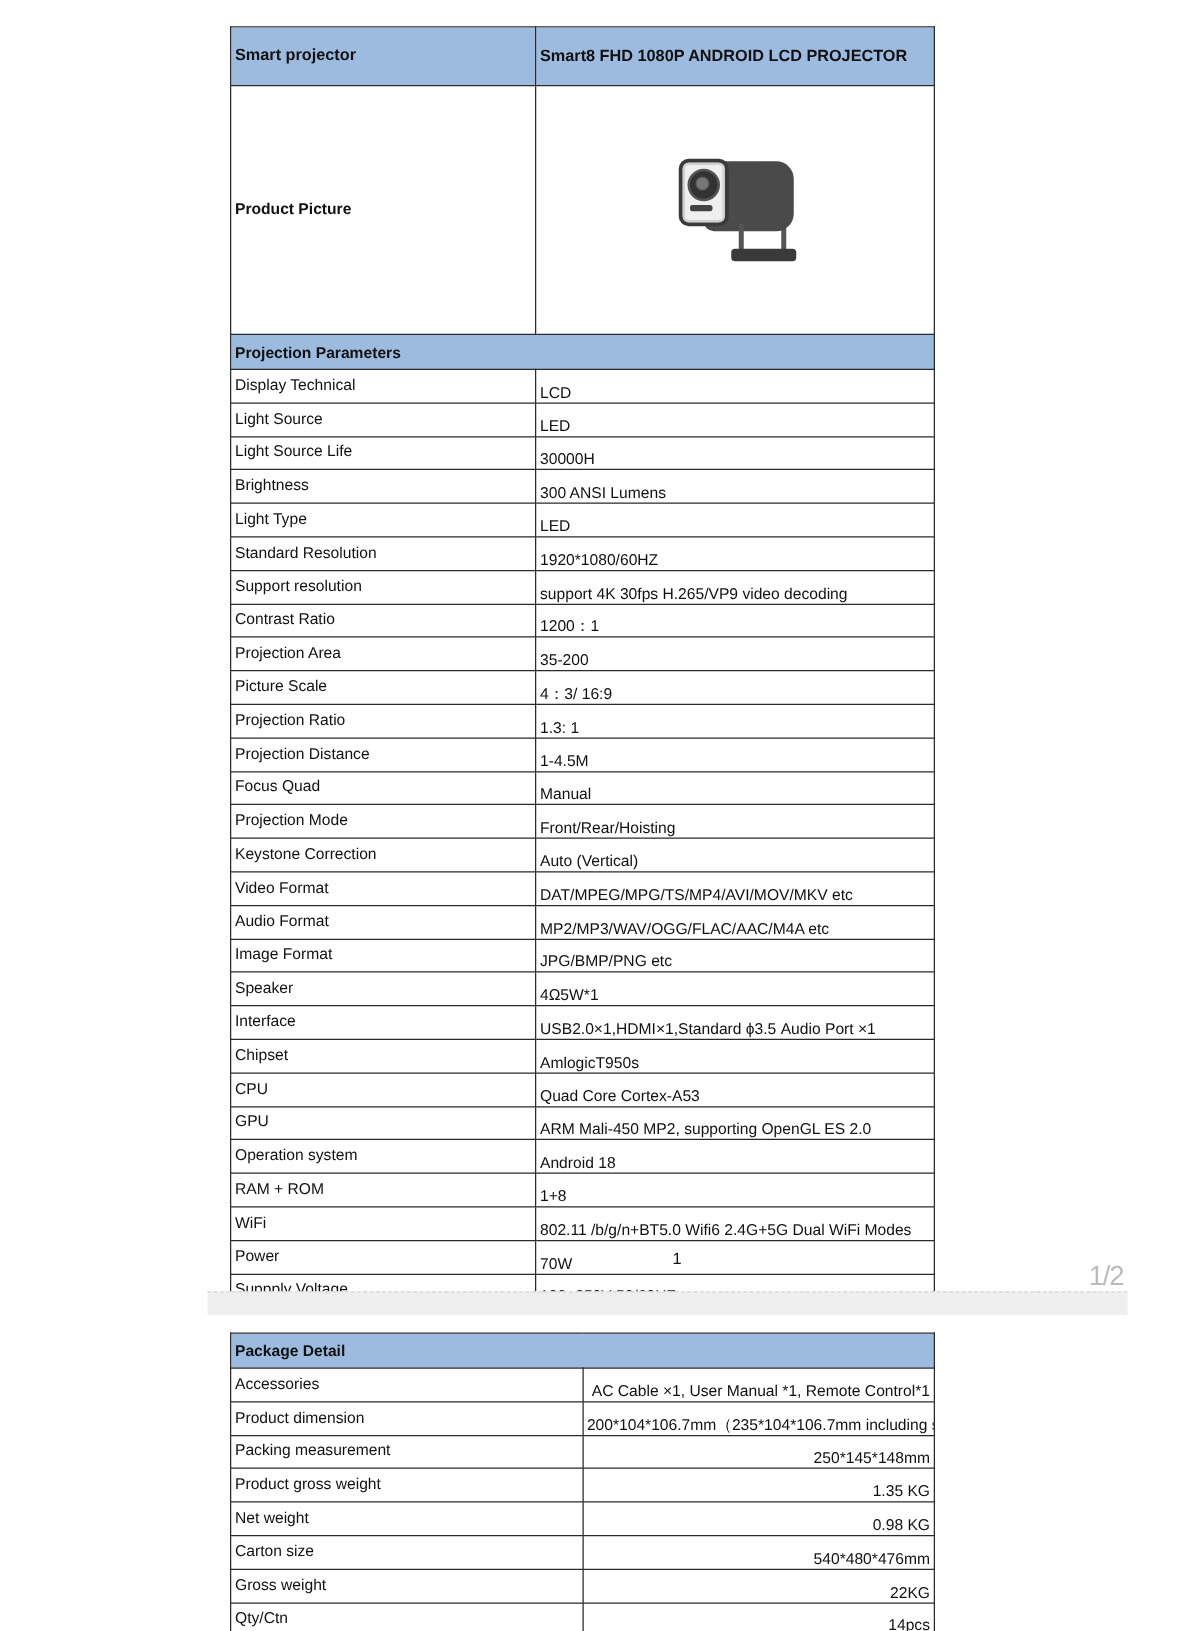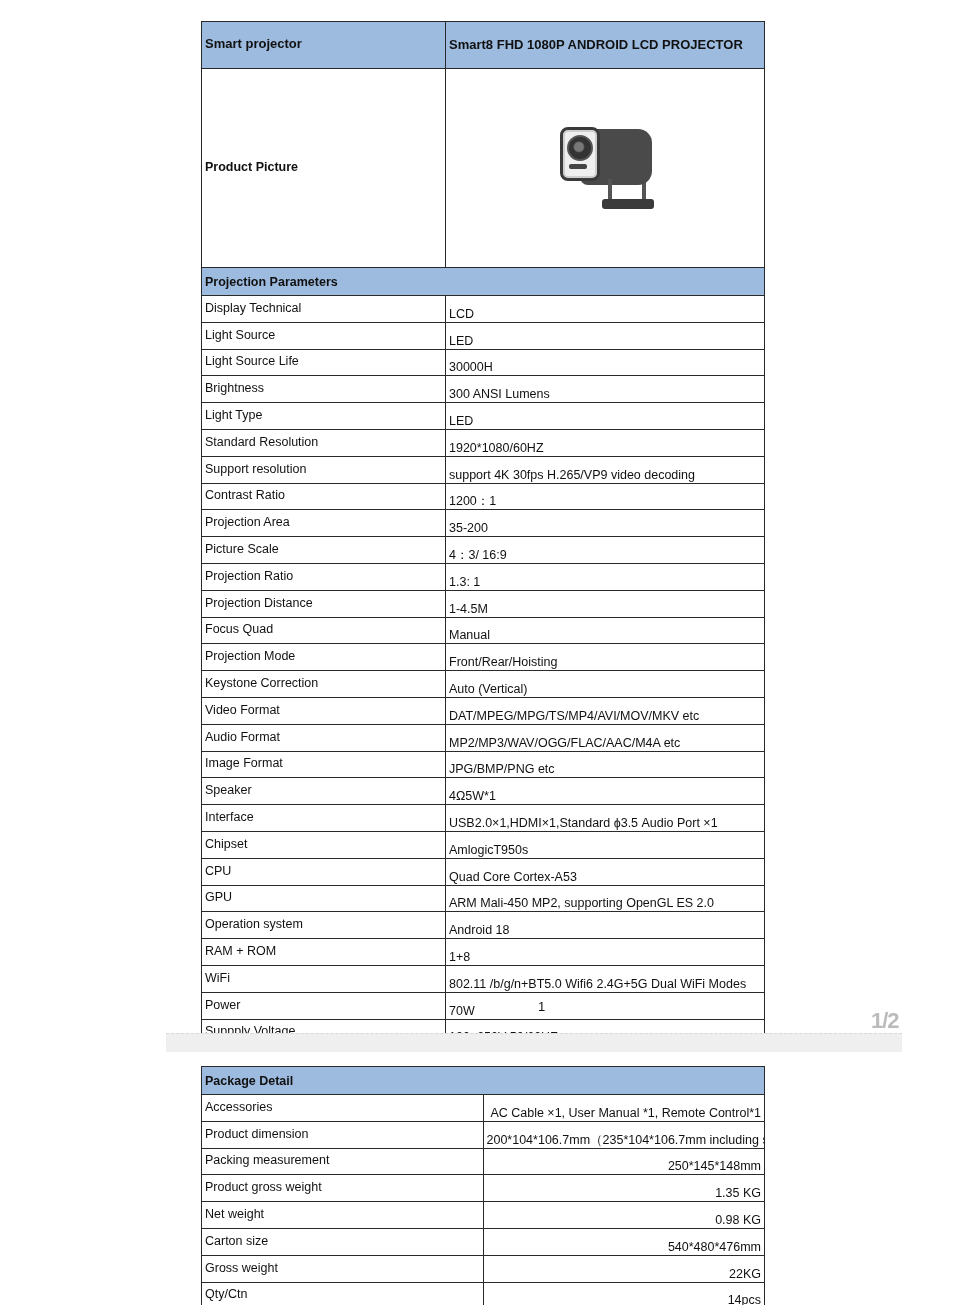--- a/index.html
+++ b/index.html
@@ -1,35 +1,35 @@
 <!DOCTYPE html>
 <html><head>
 <meta charset="utf-8">
 <style>
   html, body { margin: 0; padding: 0; background: #ffffff; }
   body { width: 957px; height: 1305px; position: relative; overflow: hidden;
          font-family: "Liberation Sans", "DejaVu Sans", sans-serif; color: #111; }
 
-  .sheet { position: absolute; left: 201px; width: 564px; border-collapse: collapse; table-layout: fixed; }
+  .sheet { position: absolute; left: 184px; width: 564px; border-collapse: collapse; table-layout: fixed; }
   .sheet td { border: 1.5px solid #2a2a2a; padding: 0 3px; font-size: 12.5px; height: 23.8px;
               line-height: 14px; vertical-align: bottom; white-space: nowrap; overflow: hidden; }
   .sheet td.lbl { width: 237px; vertical-align: middle; padding-bottom: 2px; }
   .sheet td.val { padding-bottom: 1px; }
   .hdr td { background: #9dbbdf; font-weight: bold; }
   .hdr-title td { height: 44px; vertical-align: middle; font-size: 13px; }
   .section td { background: #9dbbdf; font-weight: bold; text-align: left; vertical-align: middle; height: 27px; font-size: 12.5px; }
   .pic-row td { height: 196px; vertical-align: middle; }
   .pic-row td.lbl { font-weight: bold; }
 
   #tbl1 { top: 21px; }
   #tbl2 { top: 1066px; }
   #tbl2 td.val { max-width: 320px; text-align: right; }
 
   .page-num { position: absolute; left: 538px; top: 999px; font-size: 13px; }
-  .page-indicator { position: absolute; left: 871px; top: 1008px; font-size: 22px; color: #bbbbbb; letter-spacing: -1px; font-weight: bold; }
+  .page-indicator { position: absolute; left: 871px; top: 1008px; font-size: 22px; color: #bbbbbb; letter-spacing: -1px; }
   .page-sep { position: absolute; left: 166px; top: 1033px; width: 736px; height: 18px;
               background: #efefef; border-top: 1px dashed #d8d8d8; }
 
   
   .projector { position: relative; width: 110px; height: 90px; margin: 0 auto; }
   .proj-body { position: absolute; left: 30px; top: 6px; width: 72px; height: 56px; background: #4a4a4a;
                border-radius: 8px 14px 14px 8px; }
   .proj-face { position: absolute; left: 10px; top: 4px; width: 34px; height: 48px; background: #efefef;
                border: 3px solid #3a3a3a; border-radius: 8px; box-shadow: inset 0 0 0 2px #cfcfcf; }
   .proj-lens { position: absolute; left: 17px; top: 12px; width: 22px; height: 22px; border-radius: 50%;

